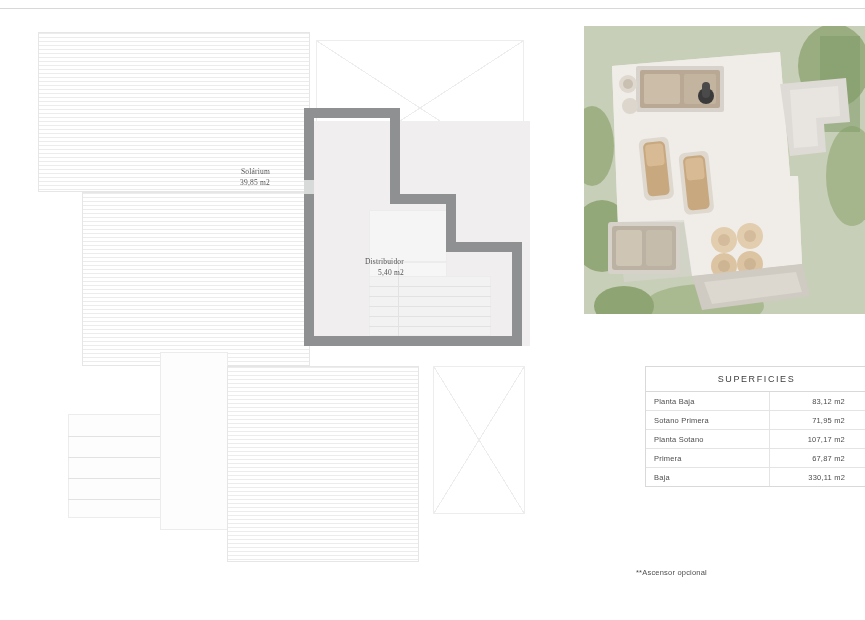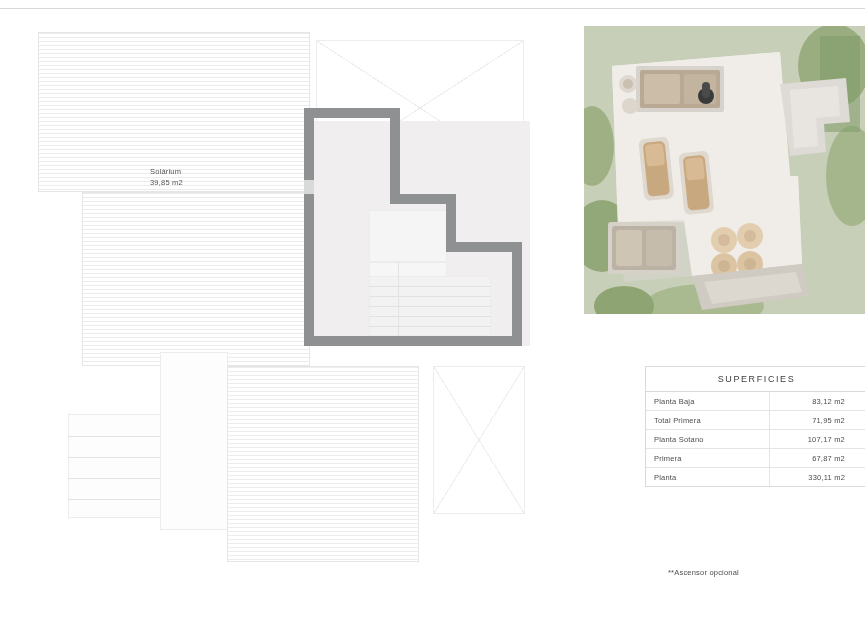--- a/index.html
+++ b/index.html
@@ -79,26 +79,27 @@
     position: absolute;
     background: #f0eeee;
   }
   .thinline {
     position: absolute;
     background: #e2e2e2;
   }
 
   .room-label {
     position: absolute;
-    text-align: left;
+    text-align: right;
     font-size: 7.5px;
     line-height: 11px;
     color: #555555;
     letter-spacing: 0.2px;
     white-space: nowrap;
+    font-family: Liberation Serif, serif;
   }
 
   
   #render {
     position: absolute;
     left: 584px;
     top: 26px;
     width: 281px;
     height: 288px;
     overflow: hidden;
@@ -143,21 +144,21 @@
     text-align: right;
     padding-right: 22px;
   }
   #surfaces td.lbl {
     border-right: 1px solid #e4e4e4;
     width: 56%;
   }
 
   .footnote {
     position: absolute;
-    left: 668px;
+    left: 636px;
     top: 568px;
     font-size: 7.5px;
     color: #4d4d4d;
     letter-spacing: 0.2px;
   }
 </style>
 </head>
 <body>
 
 <div class="top-rule"></div>
@@ -201,20 +202,24 @@
   <div class="wall" style="left:446px; top:228px; width:76px; height:10px;"></div>
   <div class="wall" style="left:512px; top:228px; width:10px; height:104px;"></div>
   <div class="wall" style="left:304px; top:322px; width:218px; height:10px;"></div>
   <div class="wall" style="left:304px; top:166px; width:10px; height:14px; background:#d8dada;"></div>
 
   <div class="room-label" style="left:150px; top:152px; width:120px;">
     <div>Solárium</div>
     <div>39,85 m2</div>
   </div>
 
+  <div class="room-label" style="left:284px; top:242px; width:120px;">
+    <div>Distribuidor</div>
+    <div>5,40 m2</div>
+  </div>
 </div>
 
 <div id="render">
   <svg width="281" height="288" viewBox="0 0 281 288" xmlns="http://www.w3.org/2000/svg">
 
     <rect x="0" y="0" width="281" height="288" fill="#b9c3a5"></rect>
     <rect x="0" y="0" width="281" height="288" fill="#c8cfb8"></rect>
 
     <ellipse cx="18" cy="210" rx="30" ry="36" fill="#93a878"></ellipse>
     <ellipse cx="8" cy="120" rx="22" ry="40" fill="#9fb184"></ellipse>
@@ -281,32 +286,32 @@
       <tr>
         <th colspan="2">SUPERFICIES</th>
       </tr>
     </thead>
     <tbody>
       <tr>
         <td class="lbl">Planta Baja</td>
         <td class="val">83,12 m2</td>
       </tr>
       <tr>
-        <td class="lbl">Total Primera</td>
+        <td class="lbl">Sotano Primera</td>
         <td class="val">71,95 m2</td>
       </tr>
       <tr>
         <td class="lbl">Planta Sotano</td>
         <td class="val">107,17 m2</td>
       </tr>
       <tr>
         <td class="lbl">Primera</td>
         <td class="val">67,87 m2</td>
       </tr>
       <tr>
-        <td class="lbl">Planta</td>
+        <td class="lbl">Baja</td>
         <td class="val">330,11 m2</td>
       </tr>
     </tbody>
   </table>
 </div>
 
 <div class="footnote">**Ascensor opcional</div>
 
 </body></html>

